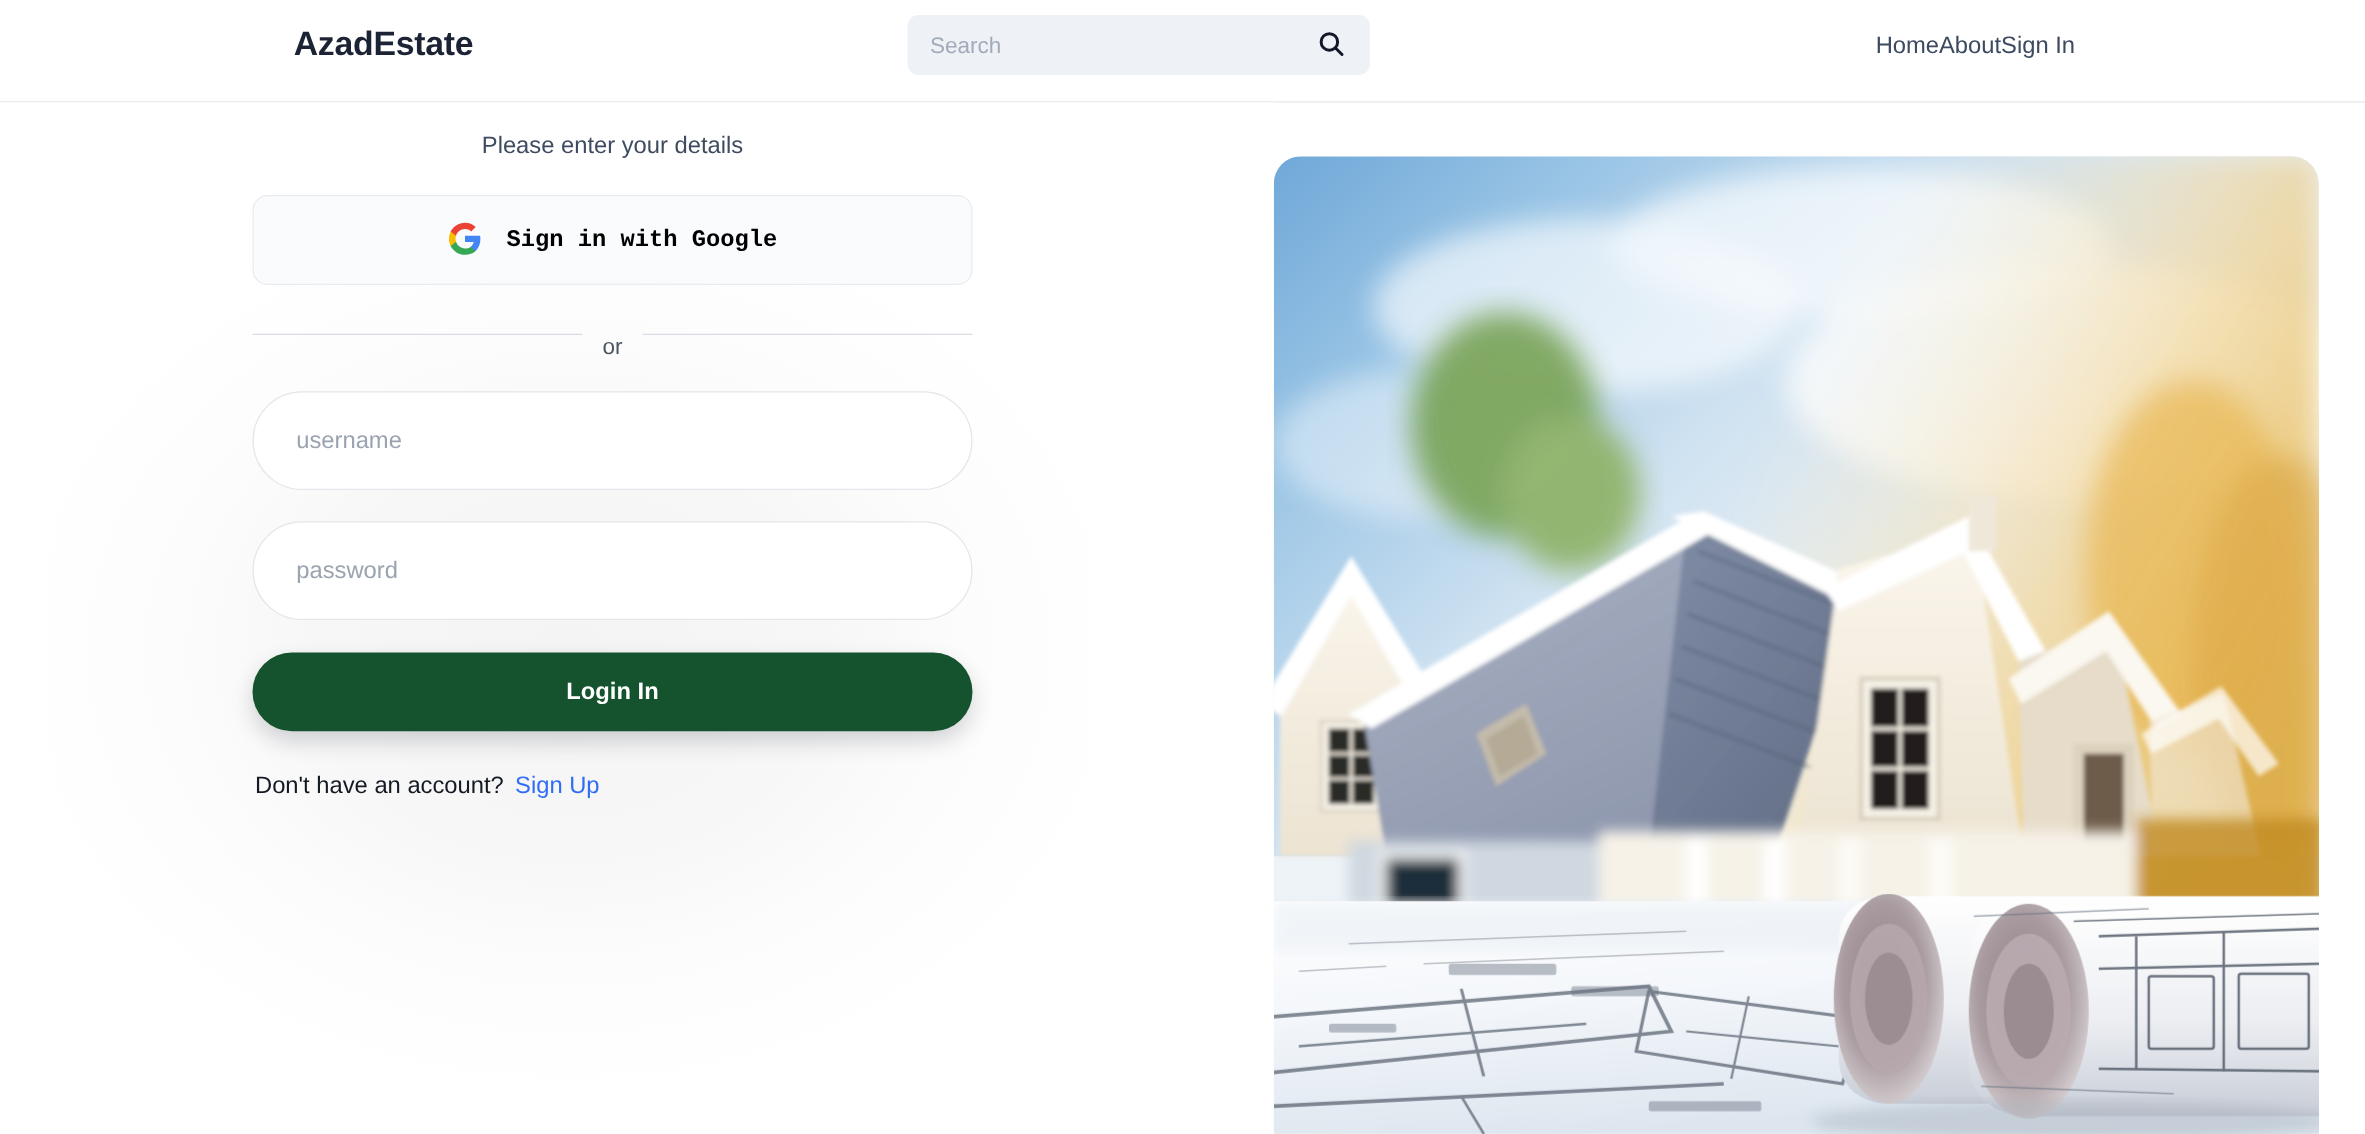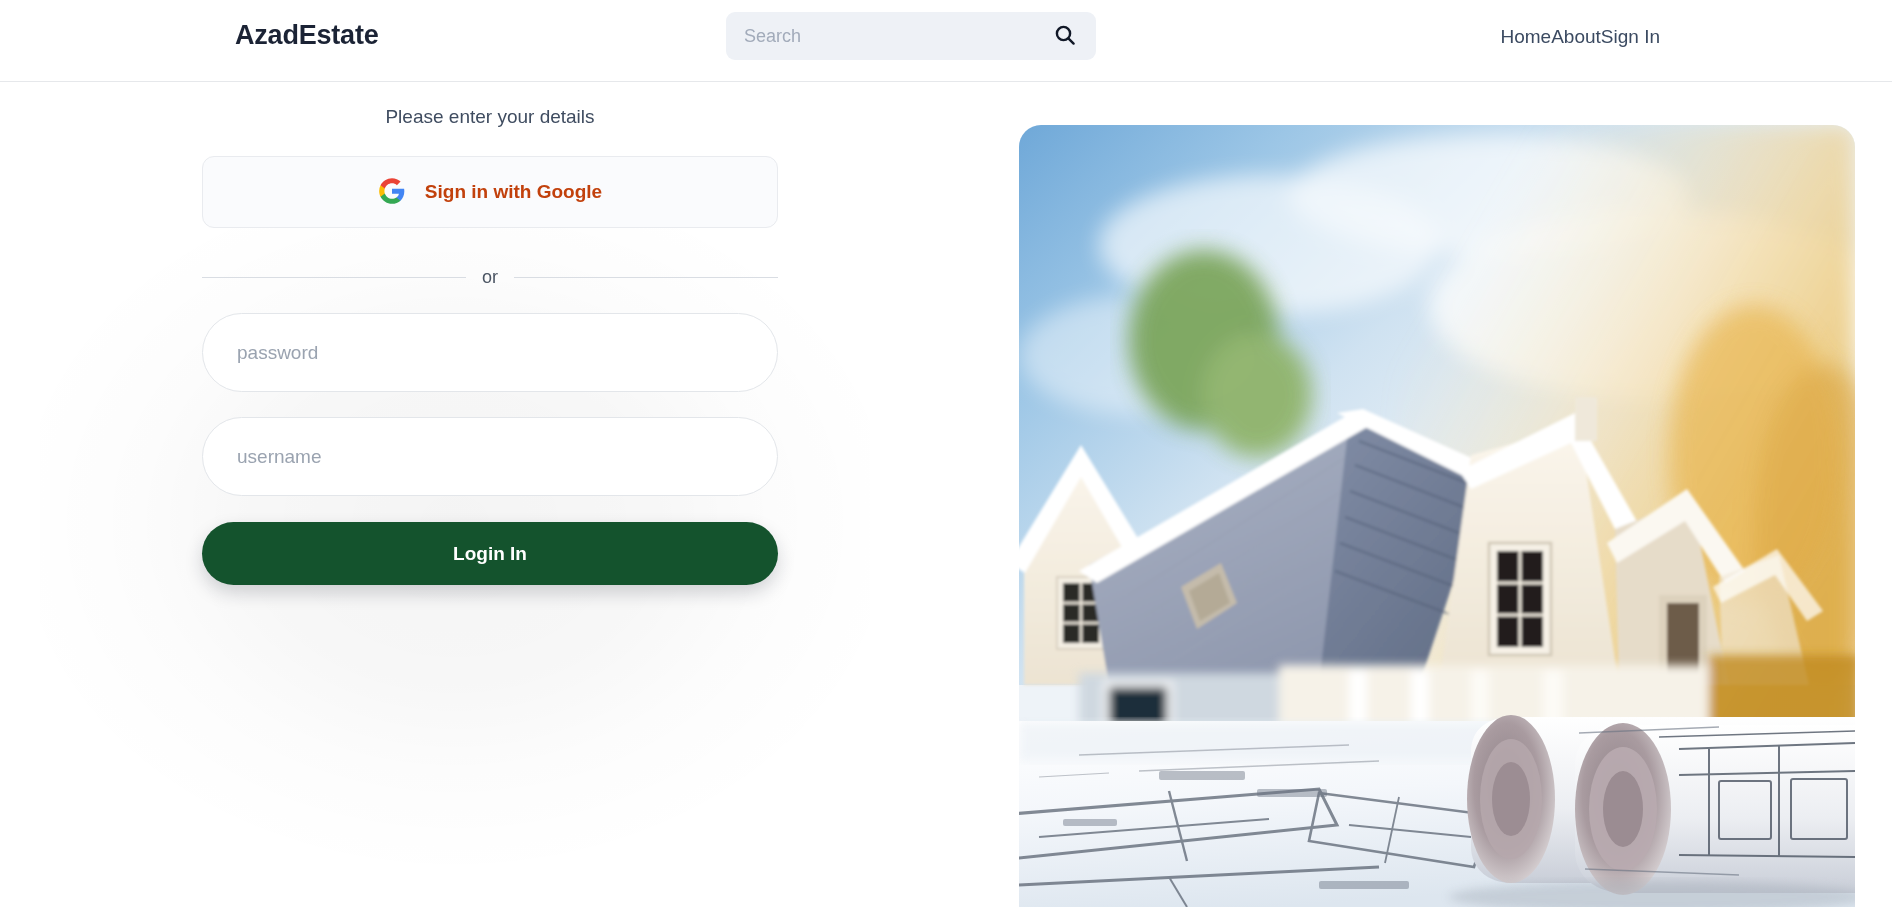--- a/index.html
+++ b/index.html
@@ -150,27 +150,27 @@
     display: flex;
     align-items: center;
     justify-content: center;
     gap: 19px;
     cursor: pointer;
     font-family: "Liberation Sans", sans-serif;
   }
   .google-btn .g-label {
     font-size: 19px;
     font-weight: 700;
-    color: #c2410c;
+    color: #000000;
+    font-family: Liberation Mono, monospace;
   }
 
   .divider {
     margin-top: 39px;
     display: flex;
-    align-items: center;
     gap: 16px;
   }
   .divider .line {
     flex: 1;
     height: 1px;
     background: #d9dde3;
   }
   .divider .or {
     font-size: 18px;
     color: #4b5563;
@@ -278,26 +278,30 @@
       </span>
       <span class="g-label">Sign in with Google</span>
     </button>
 
     <div class="divider">
       <span class="line"></span>
       <span class="or">or</span>
       <span class="line"></span>
     </div>
 
+    <input class="field" type="text" placeholder="username" style="">
+
     <input class="field" type="password" placeholder="password" style="">
 
-    <input class="field" type="text" placeholder="username" style="">
-
     <button class="login-btn">Login In</button>
 
+    <div class="signup-row">
+      <span>Don't have an account?</span>
+      <a href="#">Sign Up</a>
+    </div>
 
   </div>
 </div>
 
 <div class="hero">
   <svg viewBox="0 0 836 782" preserveAspectRatio="xMidYMid slice">
     <defs>
       <linearGradient id="sky" x1="0" y1="0" x2="1" y2="0.7">
         <stop offset="0%" stop-color="#6fa8d8"></stop>
         <stop offset="22%" stop-color="#9cc6e6"></stop>

